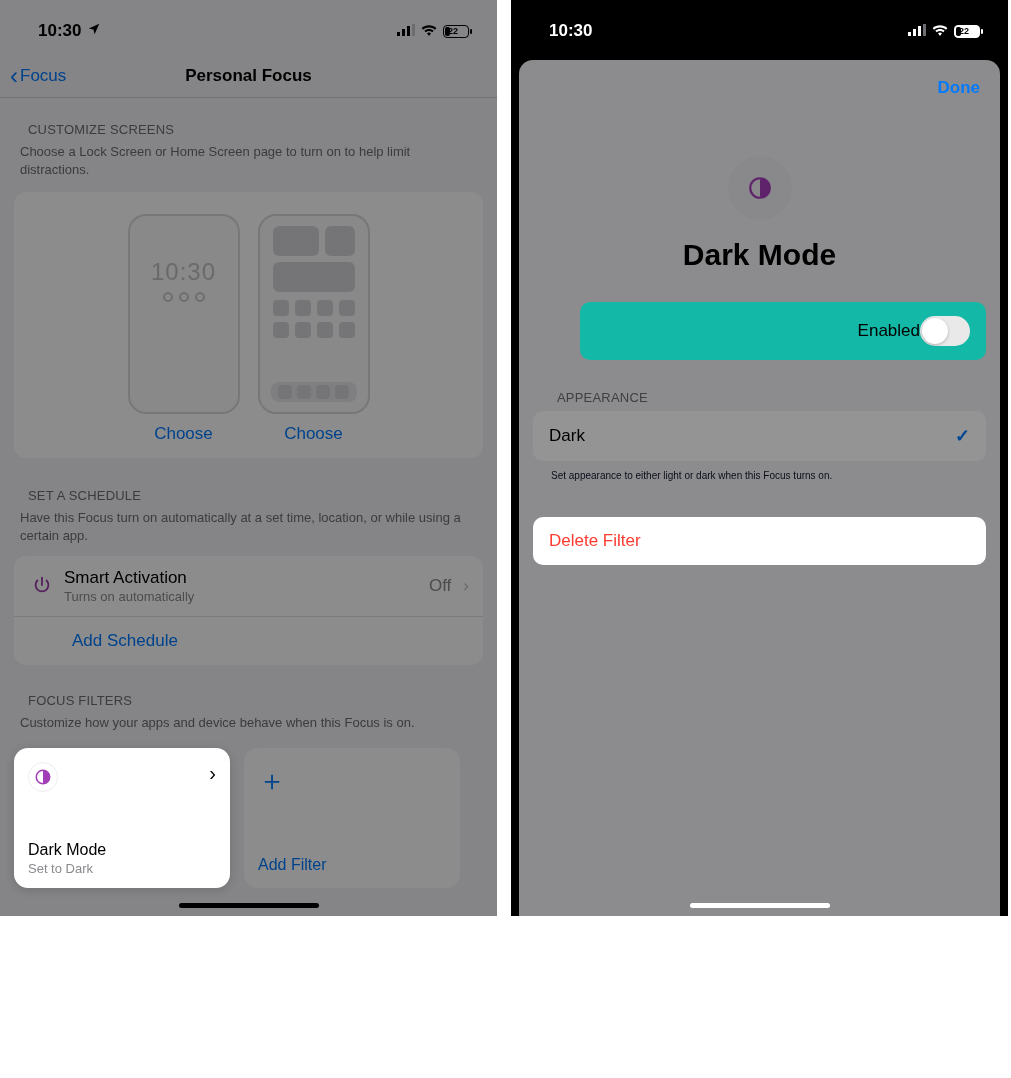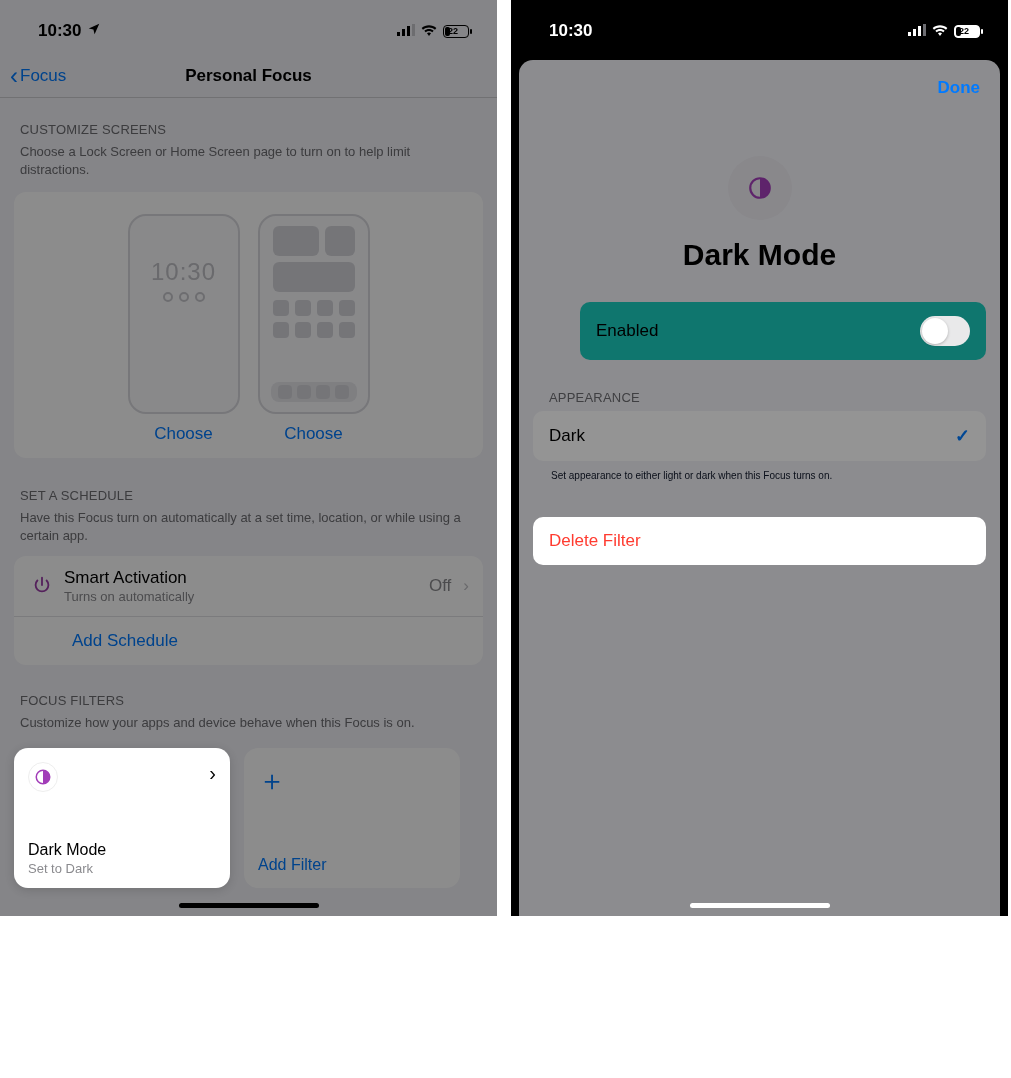--- a/index.html
+++ b/index.html
@@ -19,21 +19,21 @@
   .white .battery{border-color:#fff;}
   .white .battery::after{background:#fff;}
   .white .battery .fill{background:#fff;}
   .white .battery .txt{color:#000;}
 
   .navbar { height:44px; display:flex; align-items:center; position:relative; border-bottom:0.5px solid rgba(0,0,0,0.15); padding:0 10px;}
   .navbar .back { color:#007aff; font-size:17px; display:flex; align-items:center; gap:2px;}
   .navbar .title { position:absolute; left:0; right:0; text-align:center; font-weight:600; font-size:17px; pointer-events:none;}
   .chev { font-size:24px; font-weight:400; line-height:1;}
 
-  .section-header { padding: 24px 20px 4px 20px; font-size:13px; color:#6d6d72; letter-spacing:0.2px;}
+  .section-header { padding: 24px 20px 4px 20px; font-size:13px; color:#6d6d72; letter-spacing:0.2px;margin-left:8px;}
   .section-header .cap { text-transform:uppercase; }
   .section-desc { padding: 2px 20px 8px 20px; font-size:13px; color:#6d6d72; line-height:1.35;}
 
   .card { background:#fff; border-radius:12px; margin:4px 14px; overflow:hidden;}
   .screens-card { background:#fff; border-radius:12px; margin:6px 14px; padding:22px 12px 14px; display:flex; gap:18px; justify-content:center;}
   .screen-col{ display:flex; flex-direction:column; align-items:center; gap:10px;}
   .mini-phone{ width:112px; height:200px; border:2px solid #d9d9de; border-radius:18px; background:#fafafc; position:relative; display:flex; flex-direction:column; align-items:center; padding:10px 8px;}
   .mini-phone.lock .clock{ font-size:24px; color:#c1c1c6; font-weight:400; margin-top:32px; letter-spacing:1px;}
   .mini-phone.lock .dots{ margin-top:6px; display:flex; gap:6px;}
   .mini-phone.lock .dots span{ width:10px; height:10px; border:2px solid #c7c7cc; border-radius:50%;}
@@ -73,21 +73,21 @@
 
   
   .sheet{ position:absolute; top:60px; left:8px; right:8px; bottom:0; background:#f2f2f7; border-radius:14px 14px 0 0; padding-top:6px; z-index:3;}
   .sheet-dim{ position:absolute; inset:0; background:rgba(0,0,0,0.42); z-index:4; pointer-events:none;}
   .sheet .done{ position:absolute; top:18px; right:20px; color:#007aff; font-size:17px; font-weight:600; z-index:10;}
   .sheet .hero{ display:flex; flex-direction:column; align-items:center; margin-top:90px; gap:18px;}
   .hero-icon{ width:64px; height:64px; border-radius:50%; background:#eceaf0; display:flex; align-items:center; justify-content:center;}
   .hero-icon svg{width:26px;height:26px;}
   .hero-title{ font-size:30px; font-weight:700; color:#000;}
   .sheet .group{ margin:30px 14px 0;}
-  .sheet .cell{ background:#0f766e; border-radius:10px; padding:14px 16px; display:flex; align-items:center; justify-content:space-between; font-size:17px; position:relative; z-index:10;margin-left:47px;}
+  .sheet .cell{ background:#14b8a6; border-radius:10px; padding:14px 16px; display:flex; align-items:center; justify-content:flex-end; font-size:17px; position:relative; z-index:10;margin-left:47px;}
   .toggle{ width:50px; height:30px; background:#e9e9ea; border-radius:15px; position:relative;}
   .toggle .knob{ position:absolute; top:2px; left:2px; width:26px; height:26px; background:#fff; border-radius:50%; box-shadow:0 1px 3px rgba(0,0,0,0.25);}
   .list{ background:#fff; border-radius:10px; overflow:hidden;}
   .list .lrow{ padding:14px 16px; display:flex; justify-content:space-between; align-items:center; font-size:17px;}
   .list .lrow + .lrow{ border-top:0.5px solid #e2e2e5;}
   .check{ color:#007aff; font-size:18px; font-weight:600;}
   .footer-text{ font-size:10px; color:#0f172a; padding:8px 18px 0; line-height:1.35;}
   .delete-cell{ position:relative; z-index:10; background:#fff; border-radius:10px; padding:14px 16px; color:#ff3b30; font-size:17px;}
 
   .power-icon{ width:22px; height:22px;}

